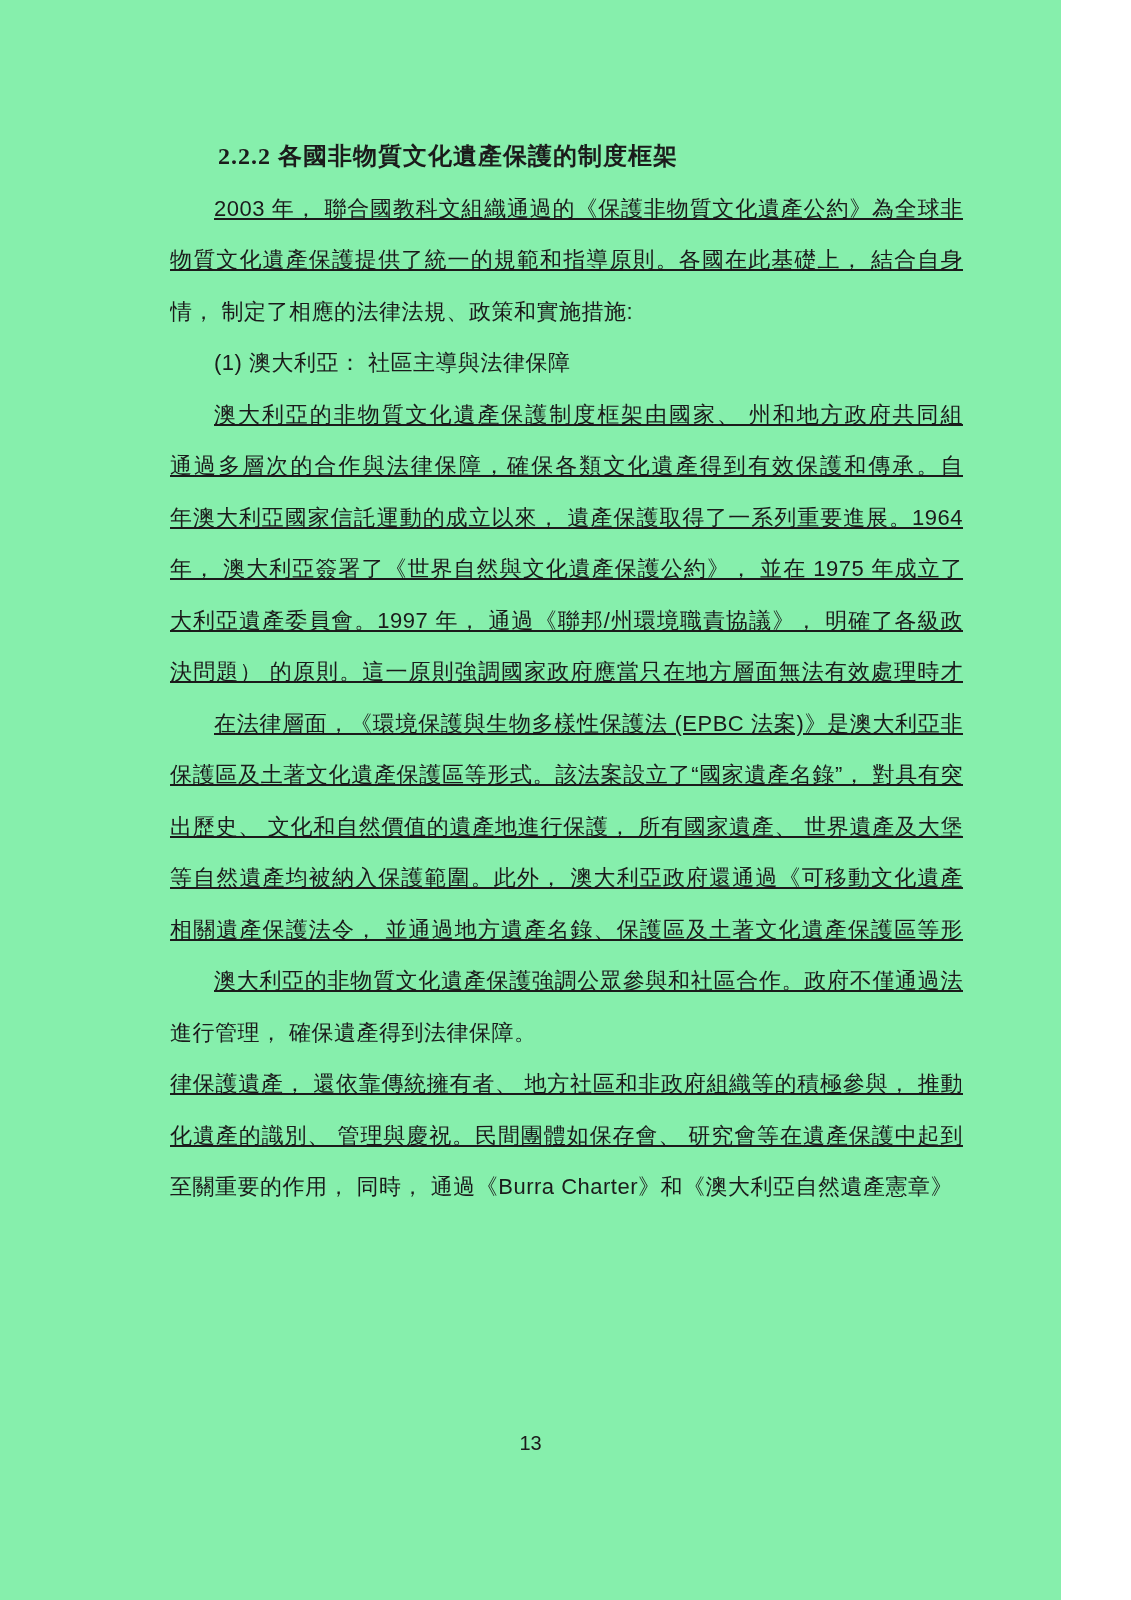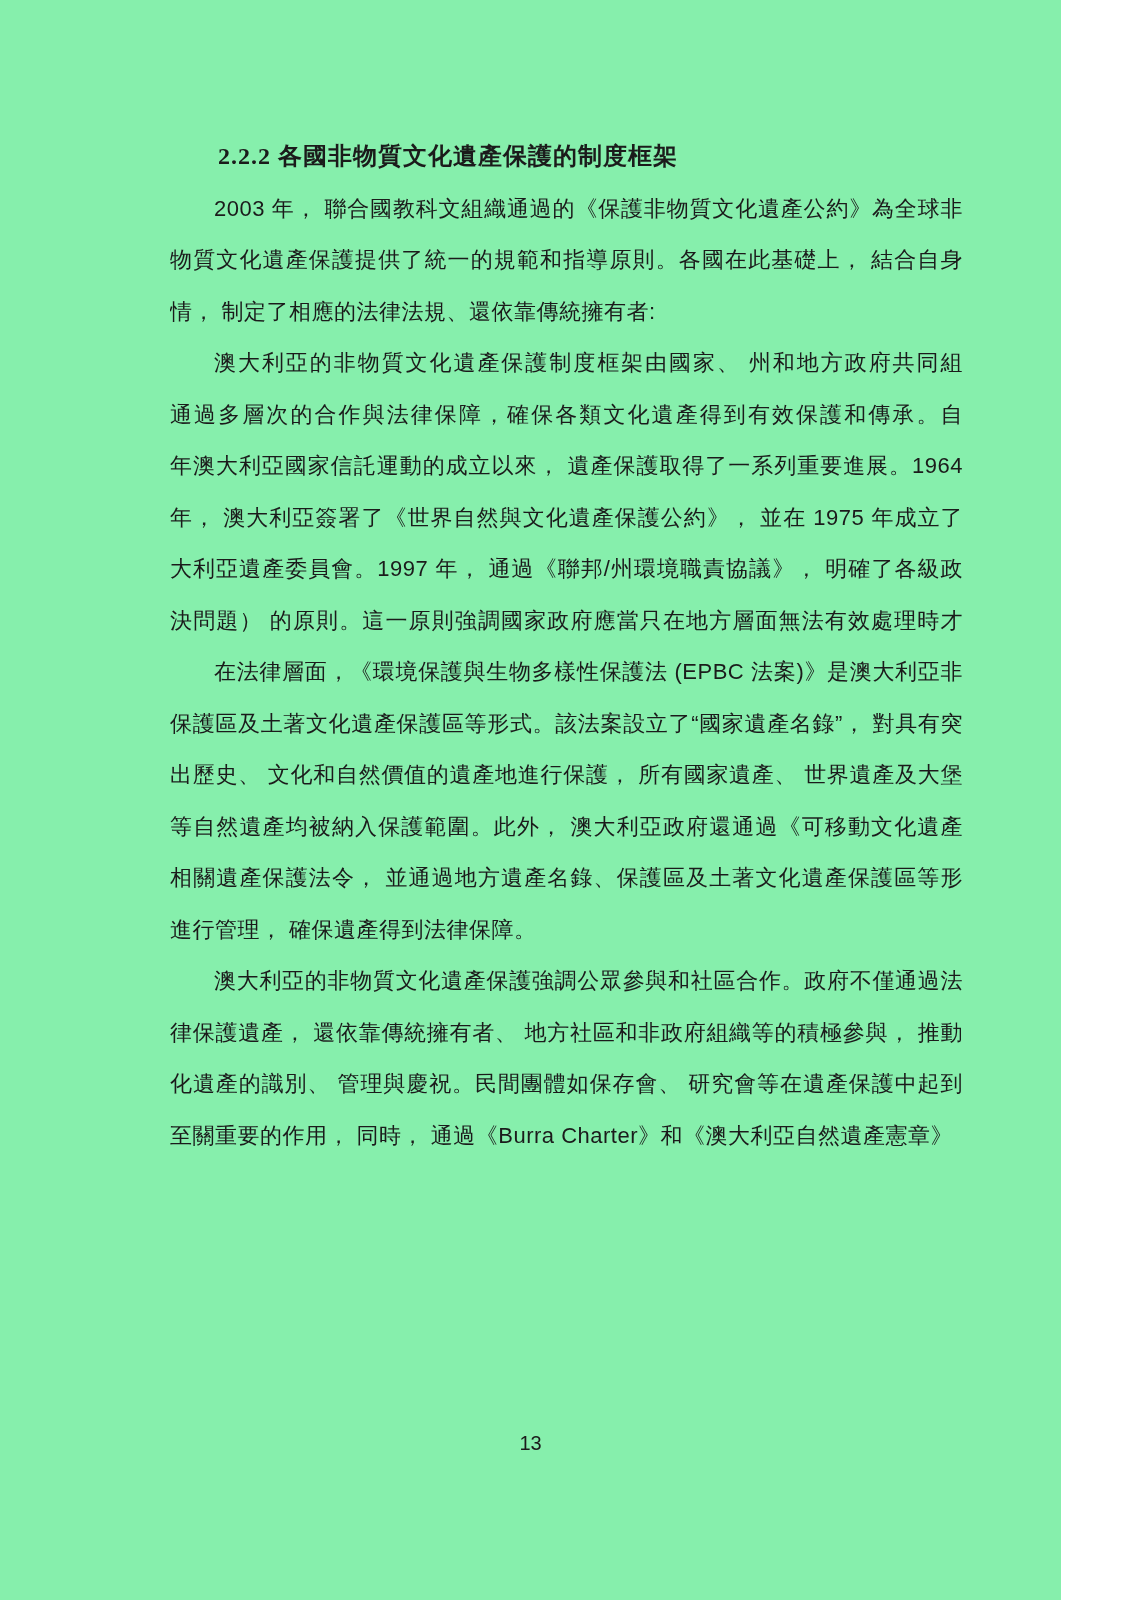--- a/index.html
+++ b/index.html
@@ -28,20 +28,21 @@
     font-size: 22px;
     overflow: hidden;
     letter-spacing: 0.5px;
   }
   .line.indent {
     text-indent: 2em;
   }
   .line.fill {
     text-align: justify;
     text-align-last: justify;
+    text-decoration: underline;
   }
   .heading-line {
     font-weight: bold;
     font-size: 24px;
     font-family: "Liberation Serif", serif;
     letter-spacing: 1px;
   }
   .page-number {
     position: absolute;
     left: 0;
@@ -56,33 +57,34 @@
 </style>
 </head>
 <body>
 
 <div class="page">
   <div class="text-block">
     <div class="line heading-line indent">2.2.2 各國非物質文化遺產保護的制度框架</div>
     <div>
         <div class="line indent fill">2003 年， 聯合國教科文組織通過的《保護非物質文化遺產公約》為全球非</div>
         <div class="line fill">物質文化遺產保護提供了統一的規範和指導原則。各國在此基礎上， 結合自身國</div>
-        <div class="line">情， 制定了相應的法律法規、還依靠傳統擁有者:</div>
+        <div class="line">情， 制定了相應的法律法規、政策和實施措施:</div>
+        <div class="line indent">(1) 澳大利亞： 社區主導與法律保障</div>
         <div class="line indent fill">澳大利亞的非物質文化遺產保護制度框架由國家、 州和地方政府共同組成，</div>
         <div class="line fill">通過多層次的合作與法律保障，確保各類文化遺產得到有效保護和傳承。自 1945</div>
         <div class="line fill">年澳大利亞國家信託運動的成立以來， 遺產保護取得了一系列重要進展。1964</div>
         <div class="line fill">年， 澳大利亞簽署了《世界自然與文化遺產保護公約》， 並在 1975 年成立了澳</div>
         <div class="line fill">大利亞遺產委員會。1997 年， 通過《聯邦/州環境職責協議》， 明確了各級政府</div>
         <div class="line fill">決問題） 的原則。這一原則強調國家政府應當只在地方層面無法有效處理時才介</div>
         <div class="line indent fill">在法律層面，《環境保護與生物多樣性保護法 (EPBC 法案)》是澳大利亞非</div>
         <div class="line fill">保護區及土著文化遺產保護區等形式。該法案設立了“國家遺產名錄”， 對具有突</div>
         <div class="line fill">出歷史、 文化和自然價值的遺產地進行保護， 所有國家遺產、 世界遺產及大堡礁</div>
         <div class="line fill">等自然遺產均被納入保護範圍。此外， 澳大利亞政府還通過《可移動文化遺產保</div>
         <div class="line fill">相關遺產保護法令， 並通過地方遺產名錄、保護區及土著文化遺產保護區等形式</div>
+        <div class="line indent fill">澳大利亞的非物質文化遺產保護強調公眾參與和社區合作。政府不僅通過法</div>
         <div class="line">進行管理， 確保遺產得到法律保障。</div>
-        <div class="line indent fill">澳大利亞的非物質文化遺產保護強調公眾參與和社區合作。政府不僅通過法</div>
         <div class="line fill">律保護遺產， 還依靠傳統擁有者、 地方社區和非政府組織等的積極參與， 推動文</div>
         <div class="line fill">化遺產的識別、 管理與慶祝。民間團體如保存會、 研究會等在遺產保護中起到了</div>
         <div class="line">至關重要的作用， 同時， 通過《Burra Charter》和《澳大利亞自然遺產憲章》等</div>
       </div>
   </div>
   <div class="page-number">13</div>
 </div>
 
 </body></html>

